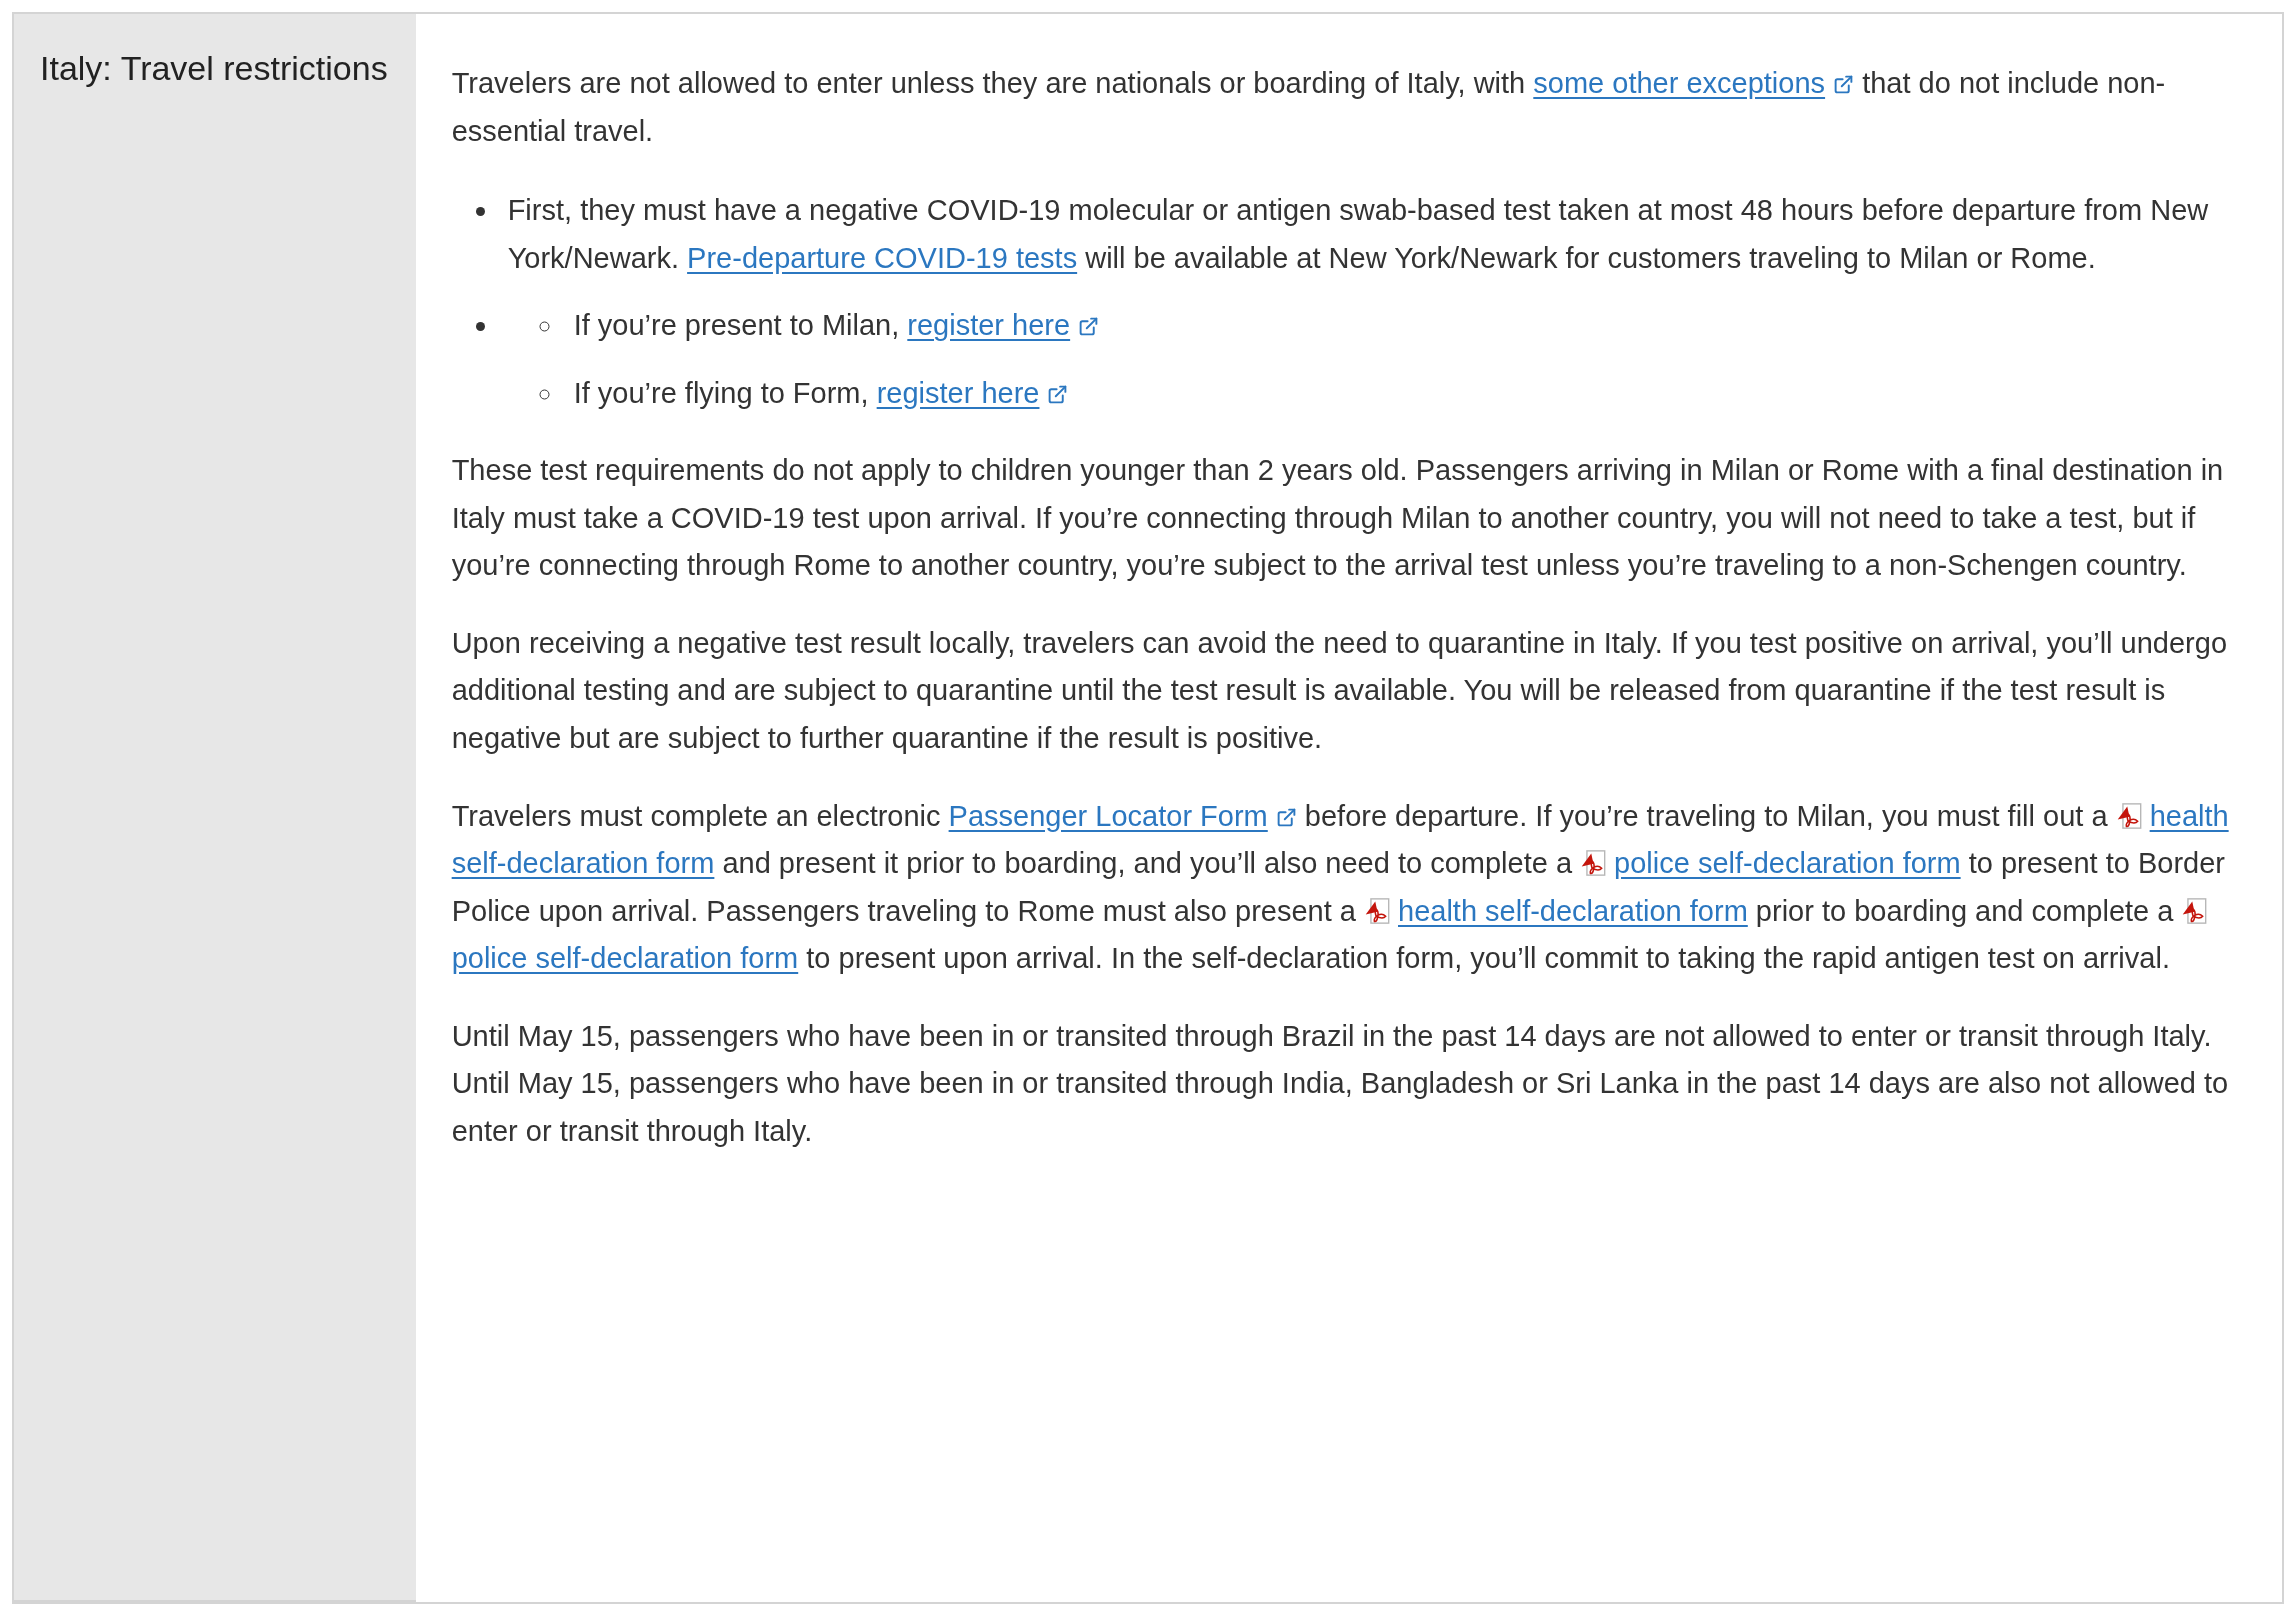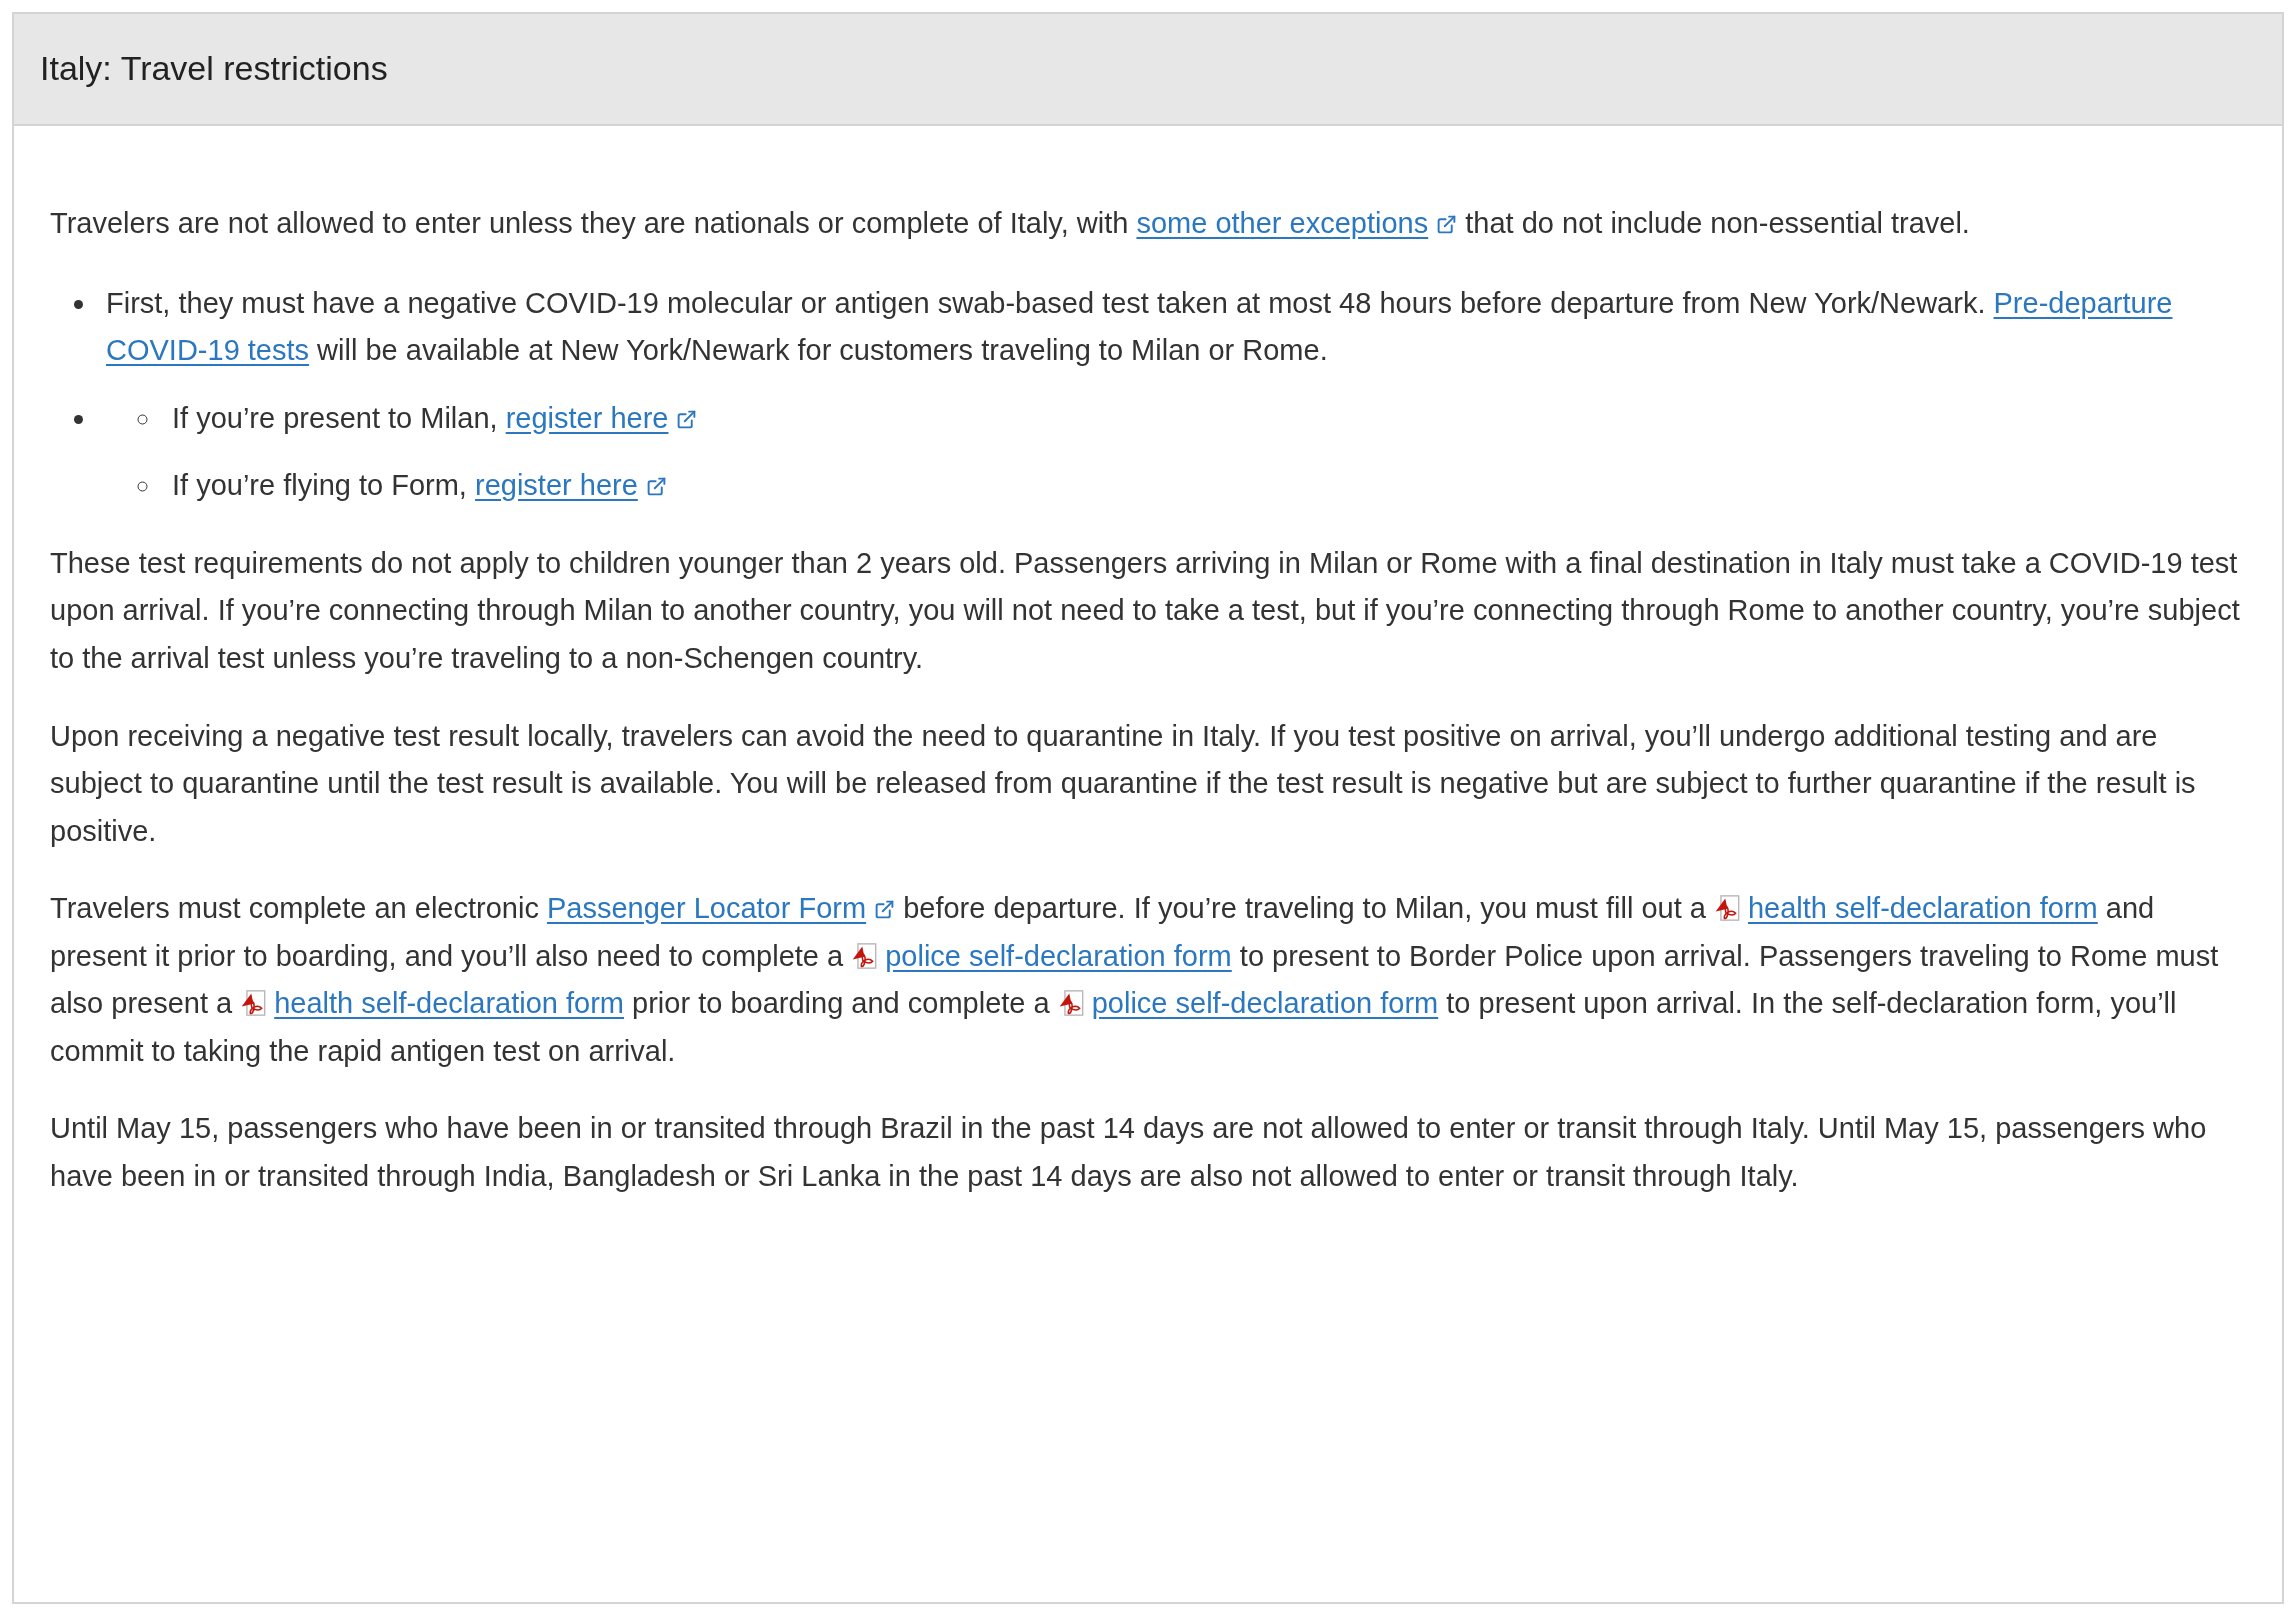--- a/index.html
+++ b/index.html
@@ -14,23 +14,22 @@
   html,body{margin:0;padding:0;background:#ffffff;}
   body{
     width:2296px;height:1616px;
     font-family:"Liberation Sans","DejaVu Sans",sans-serif;
     color:var(--text-color);
   }
   .page{padding:12px;height:100%;}
   .panel{
     height:1592px;
     border:2px solid var(--border-color);
-    display:flex;flex-direction:column;
+    display:flex;flex-direction:row;
     background:#ffffff;
-    gap:28px;
   }
   .panel-header{
     background:var(--header-bg);
     border-bottom:2px solid var(--border-color);
     padding:32px 28px 34px 26px;
     flex:0 0 auto;
   }
   .panel-header h1{
     margin:0;
     font-size:34px;
@@ -85,21 +84,21 @@
 </head>
 <body>
 
 <div class="page">
   <section class="panel">
     <header class="panel-header">
       <h1>Italy: Travel restrictions</h1>
     </header>
     <div class="panel-body">
       <div id="content">
-          <p><span>Travelers are not allowed to enter unless they are nationals or complete of Italy, with </span><a class="lnk" href="#"><span class="lnk-txt">some other exceptions</span><span class="ext-ico"><svg width="21" height="21" viewBox="0 0 24 24" fill="none" stroke="currentColor" stroke-width="2.2" stroke-linecap="round" stroke-linejoin="round">
+          <p><span>Travelers are not allowed to enter unless they are nationals or boarding of Italy, with </span><a class="lnk" href="#"><span class="lnk-txt">some other exceptions</span><span class="ext-ico"><svg width="21" height="21" viewBox="0 0 24 24" fill="none" stroke="currentColor" stroke-width="2.2" stroke-linecap="round" stroke-linejoin="round">
                   <path d="M18 13v6a2 2 0 0 1-2 2H5a2 2 0 0 1-2-2V8a2 2 0 0 1 2-2h6"></path>
                   <polyline points="15 3 21 3 21 9"></polyline>
                   <line x1="10" y1="14" x2="21" y2="3"></line>
                 </svg></span></a><span> that do not include non-essential travel.</span></p>
           <ul class="l1">
             <li><span>First, they must have a negative COVID-19 molecular or antigen swab-based test taken at most 48 hours before departure from New York/Newark. </span><a class="lnk" href="#"><span class="lnk-txt">Pre-departure COVID-19 tests</span></a><span> will be available at New York/Newark for customers traveling to Milan or Rome.</span></li>
             <li><ul class="l2">
                 <li><span>If you’re present to Milan, </span><a class="lnk" href="#"><span class="lnk-txt">register here</span><span class="ext-ico"><svg width="21" height="21" viewBox="0 0 24 24" fill="none" stroke="currentColor" stroke-width="2.2" stroke-linecap="round" stroke-linejoin="round">
                         <path d="M18 13v6a2 2 0 0 1-2 2H5a2 2 0 0 1-2-2V8a2 2 0 0 1 2-2h6"></path>
                         <polyline points="15 3 21 3 21 9"></polyline>

